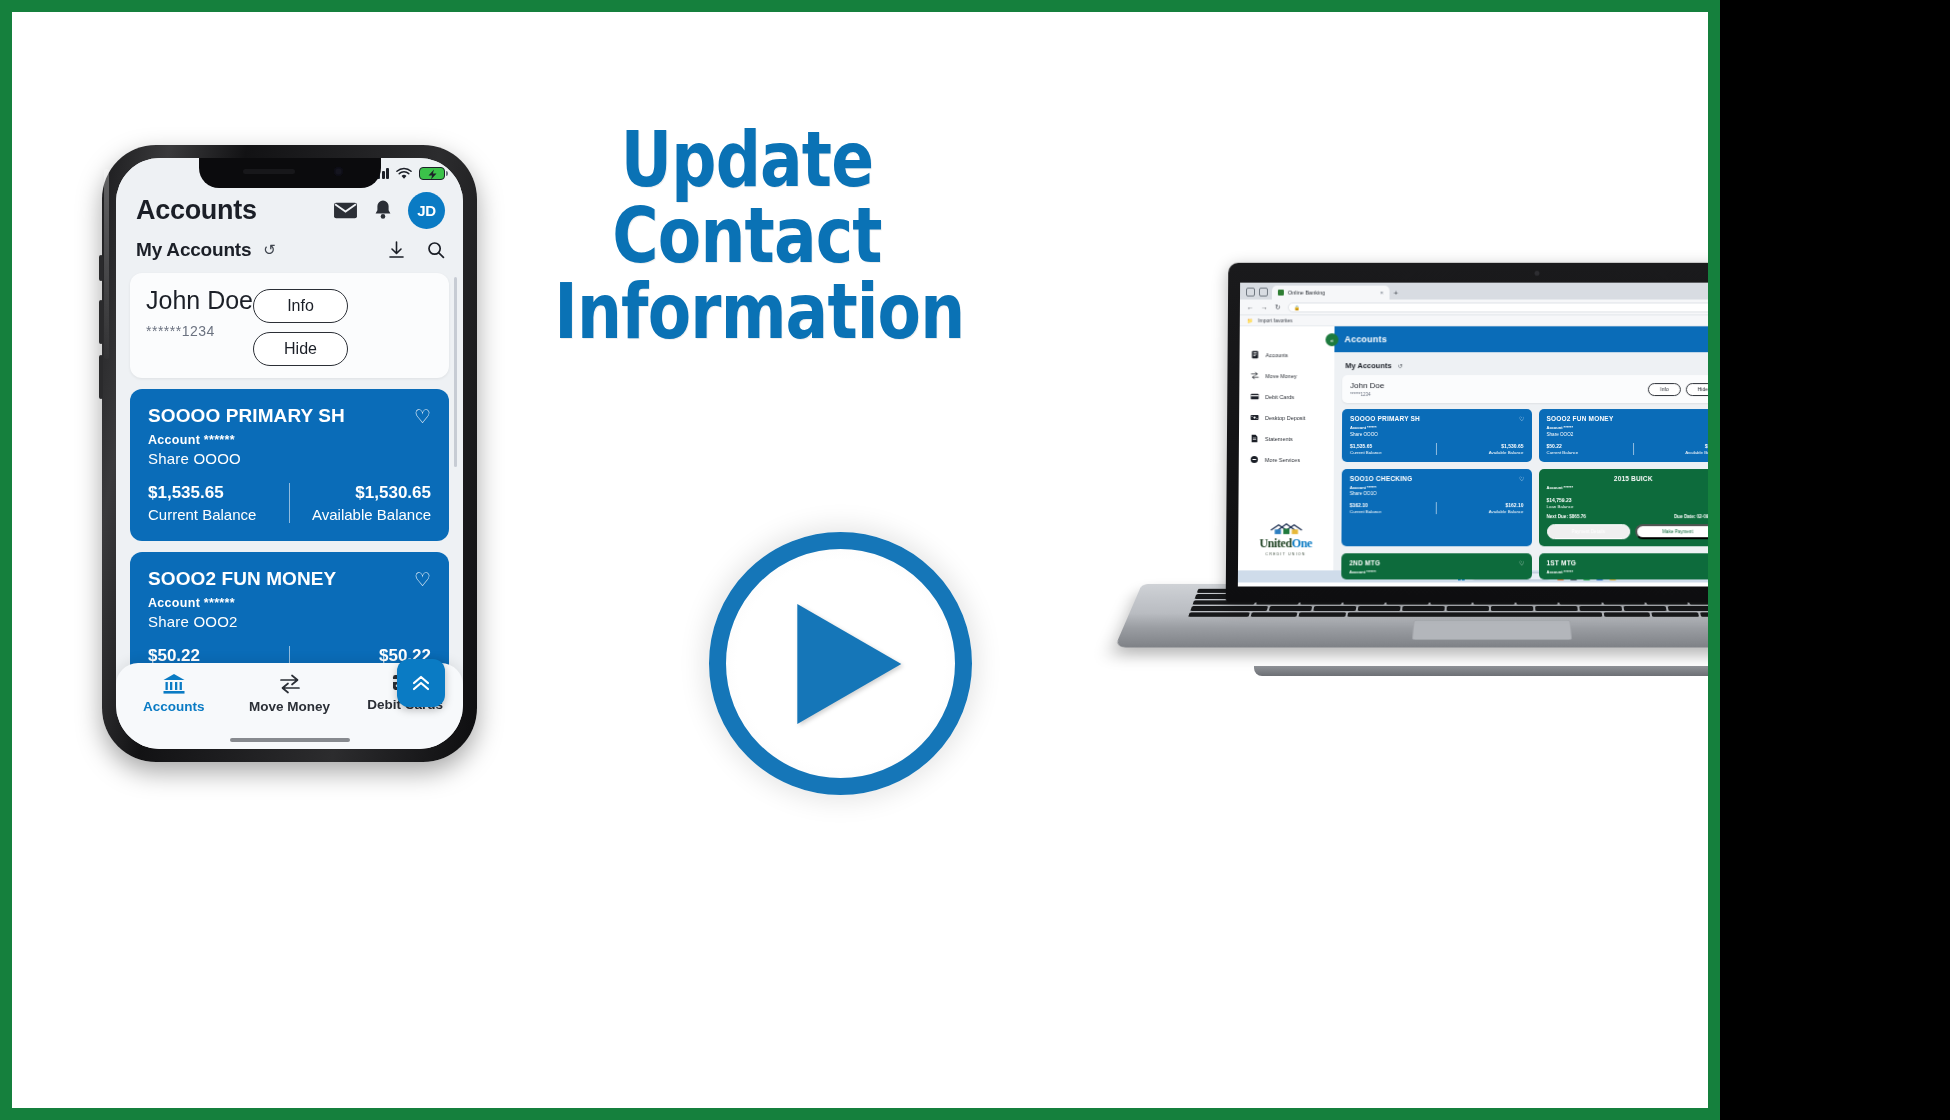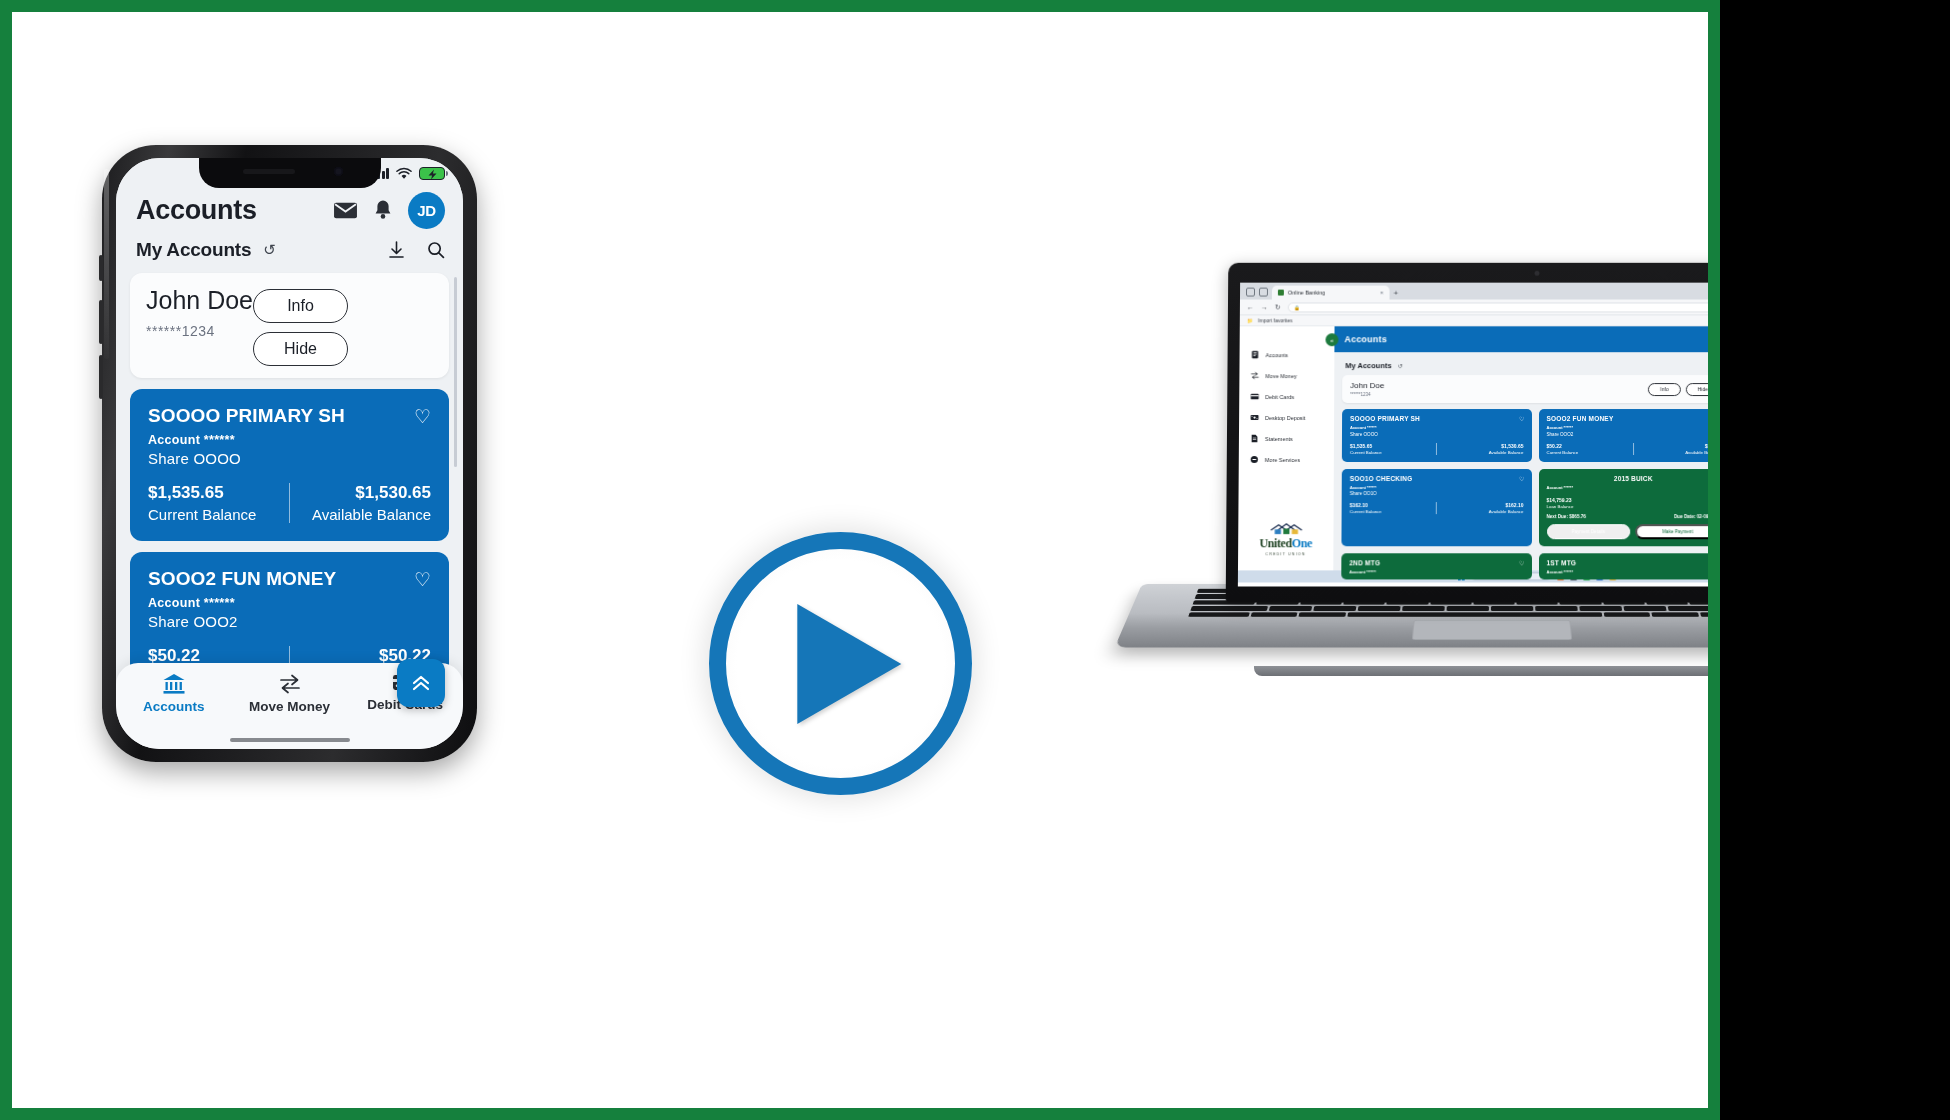--- a/index.html
+++ b/index.html
@@ -446,20 +446,25 @@
 
       <div class="fab">
         <svg width="26" height="26" viewBox="0 0 26 26">
           <path d="M6 13l7-6 7 6M6 19l7-6 7 6" stroke="#fff" stroke-width="2.2" fill="none" stroke-linecap="round" stroke-linejoin="round"></path>
         </svg>
       </div>
       <div class="homebar"></div>
     </div>
   </div>
 
+  <div id="center">
+    <div class="line">Update</div>
+    <div class="line">Contact</div>
+    <div class="line">Information</div>
+  </div>
 
   <div id="playbtn">
     <div class="ring"></div>
     <div class="tri"></div>
   </div>
 
   <div id="laptop">
 
     <div class="base">
       <div class="keys">

